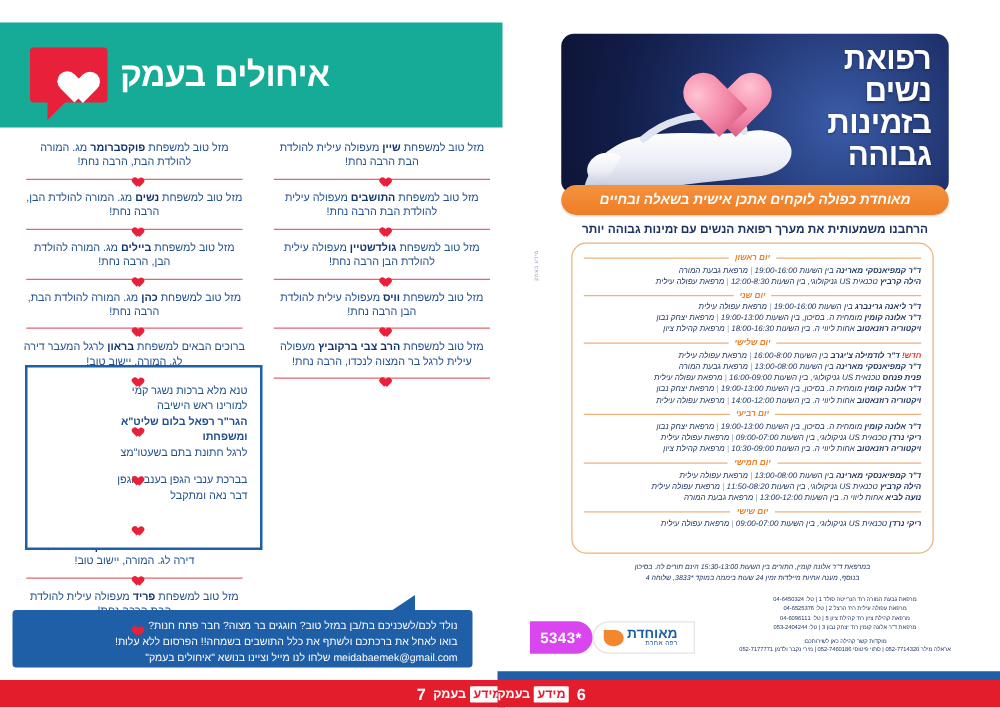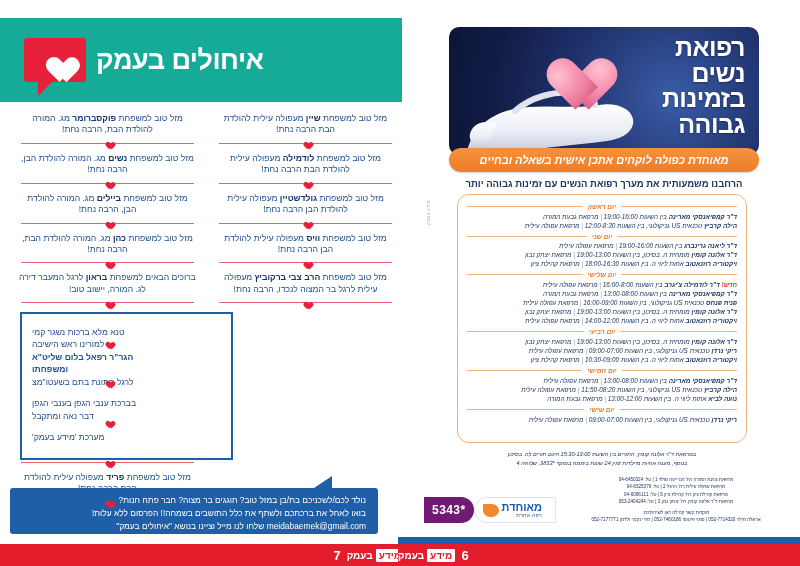--- a/index.html
+++ b/index.html
@@ -89,21 +89,21 @@
     justify-content:flex-end;gap:3px;padding-left:6px;box-sizing:border-box;
   }
   .meu-txt{line-height:1;}
   .meu-txt .t1{color:#1b5fa8;font-weight:bold;font-size:11px;}
   .meu-txt .t2{color:#1b5fa8;font-size:5.2px;letter-spacing:.3px;}
   .meu-swoosh{
     width:16px;height:13px;background:#f2872d;
     border-radius:0 10px 10px 10px/0 9px 9px 9px;margin-left:2px;
   }
   .meu-orange{
-    width:52px;height:26px;background:#701a75;border-radius:0 13px 13px 0;
+    width:52px;height:26px;background:#d946ef;border-radius:0 13px 13px 0;
     display:flex;align-items:center;justify-content:center;
     color:#fff;font-weight:bold;font-size:12px;letter-spacing:.4px;text-align:right;
   }
 
   .clinics{
     position:absolute;left:168px;top:476px;width:212px;
     text-align:center;color:#1d3461;font-size:4.6px;line-height:1.62;
   }
   .clinics .gap{height:3px;}
 
@@ -161,23 +161,23 @@
     position:relative;width:9px;height:8px;z-index:2;
   }
   .divider .hm:before,.divider .hm:after{
     content:"";position:absolute;top:0;width:4.7px;height:7px;
     background:#e8203a;border-radius:5px 5px 0 0;
   }
   .divider .hm:before{left:4.5px;transform:rotate(45deg);transform-origin:0 100%;}
   .divider .hm:after{left:4.5px;transform:rotate(-45deg);transform-origin:100% 100%;}
 
   .blessing-box{
-    position:absolute;left:20px;top:312px;width:213px;height:148px;
+    position:absolute;left:20px;top:292px;width:190px;height:148px;
     border:2.2px solid #1f5fa8;box-sizing:border-box;background:#fff;
-    padding:12px 10px;text-align:left;color:#1f4e8c;font-size:8.6px;line-height:1.45;
+    padding:12px 10px;text-align:right;color:#1f4e8c;font-size:8.6px;line-height:1.45;
   }
   .blessing-box .bold{font-weight:bold;}
   .blessing-box .sp{height:9px;}
 
   .cta{
     position:absolute;left:10px;top:488px;width:368px;height:46px;
     background:#1f5fa8;border-radius:3px;box-sizing:border-box;
     padding:6px 12px;color:#fff;font-size:8.4px;line-height:1.55;text-align:right;
   }
   .cta .tail{
@@ -331,21 +331,21 @@
       </div>
     </div>
 
     <div class="cols">
       <div class="col col-left" id="col-left-mount">
           <div class="greet"><span>מזל טוב למשפחת</span> <b>שיין</b> <span>מעפולה עילית להולדת הבת הרבה נחת!</span></div>
           <div class="divider">
             <span class="ln"></span>
             <span class="hm"></span>
           </div>
-          <div class="greet"><span>מזל טוב למשפחת</span> <b>לודמילה</b> <span>מעפולה עילית להולדת הבת הרבה נחת!</span></div>
+          <div class="greet"><span>מזל טוב למשפחת</span> <b>התושבים</b> <span>מעפולה עילית להולדת הבת הרבה נחת!</span></div>
           <div class="divider">
             <span class="ln"></span>
             <span class="hm"></span>
           </div>
           <div class="greet"><span>מזל טוב למשפחת</span> <b>גולדשטיין</b> <span>מעפולה עילית להולדת הבן הרבה נחת!</span></div>
           <div class="divider">
             <span class="ln"></span>
             <span class="hm"></span>
           </div>
           <div class="greet"><span>מזל טוב למשפחת</span> <b>וויס</b> <span>מעפולה עילית להולדת הבן הרבה נחת!</span></div>
@@ -416,21 +416,20 @@
     <div class="blessing-box">
       <div>טנא מלא ברכות נשגר קמי</div>
       <div>למורינו ראש הישיבה</div>
       <div class="bold">הגר"ר רפאל בלום שליט"א</div>
       <div class="bold">ומשפחתו</div>
       <div>לרגל חתונת בתם בשעטו"מצ</div>
       <div class="sp"></div>
       <div>בברכת ענבי הגפן בענבי הגפן</div>
       <div>דבר נאה ומתקבל</div>
       <div class="sp"></div>
-      <div>מערכת 'מידע בעמק'</div>
     </div>
 
     <div class="cta">
       <span class="tail"></span>
       <div>נולד לכם/לשכניכם בת/בן במזל טוב? חוגגים בר מצוה? חבר פתח חנות?</div>
       <div>בואו לאחל את ברכתכם ולשתף את כלל התושבים בשמחה!! הפרסום ללא עלות!</div>
       <div>
         <span class="mail">meidabaemek@gmail.com</span>
         <span>שלחו לנו מייל וציינו בנושא "איחולים בעמק"</span>
       </div>

